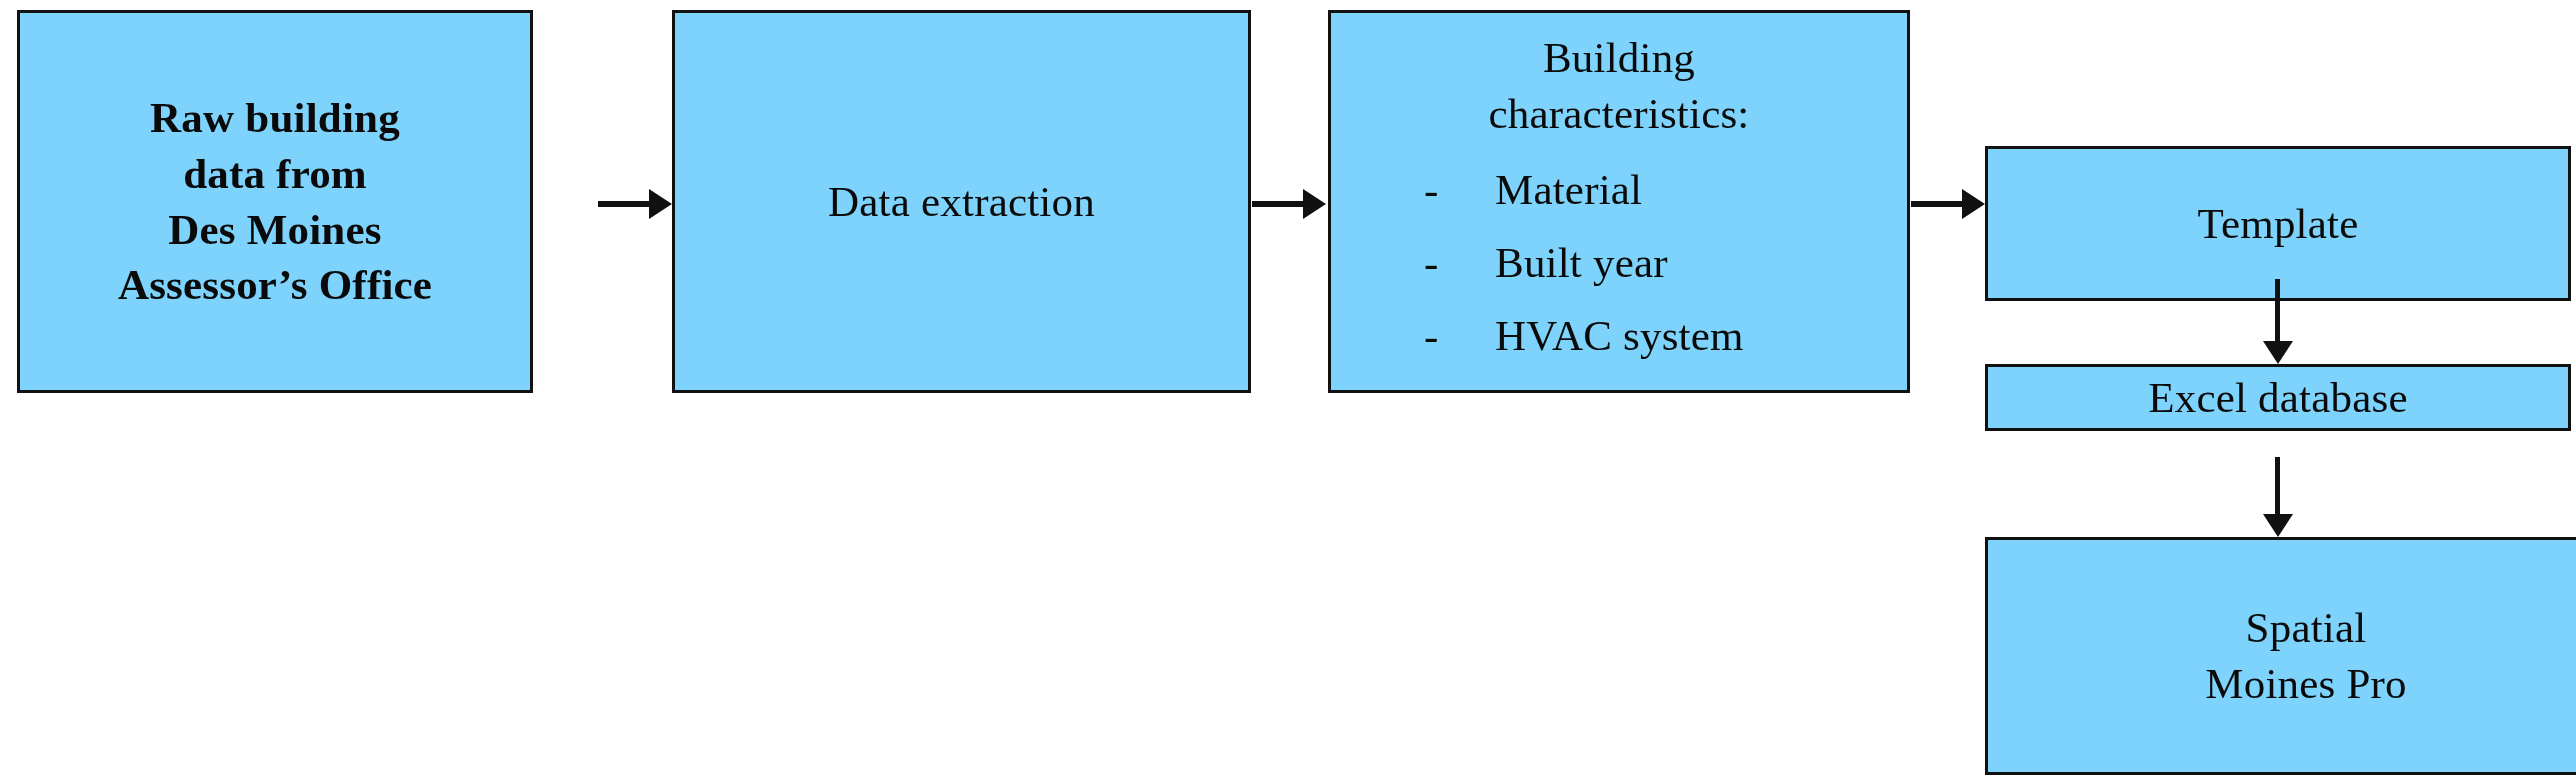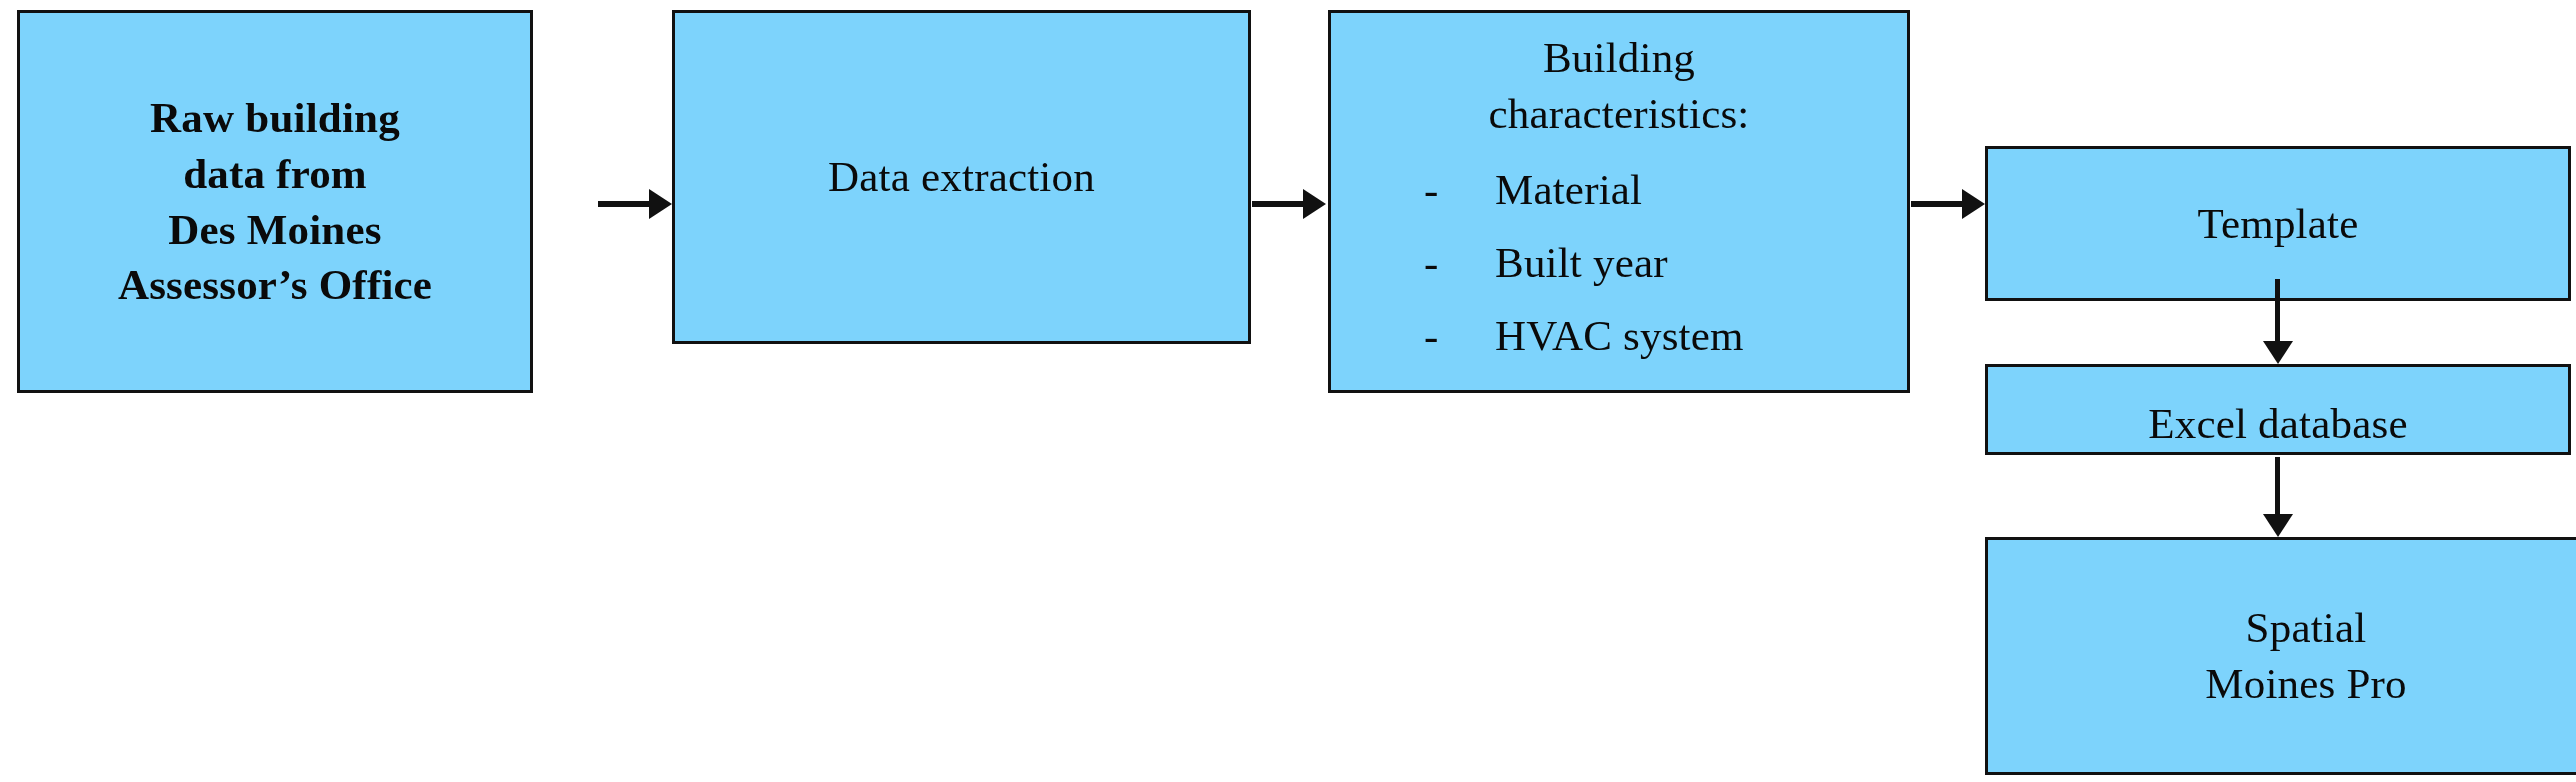--- a/index.html
+++ b/index.html
@@ -30,25 +30,25 @@
     font-size: 43px;
     letter-spacing: 0.2px;
   }
   .node .line {
     display: block;
     white-space: nowrap;
   }
 
   
   #node-raw-data      { left: 17px;   top: 10px;  width: 516px; height: 383px; font-weight: bold; }
-  #node-data-extract  { left: 672px;  top: 10px;  width: 579px; height: 334px; }
+  #node-data-extract  { left: 672px;  top: 10px;  width: 579px; height: 383px; }
   #node-building-char { left: 1328px; top: 10px;  width: 582px; height: 383px;
                         justify-content: flex-start; padding-top: 17px; }
   #node-template      { left: 1985px; top: 122px; width: 586px; height: 155px; margin-top: 24px; }
-  #node-excel         { left: 1985px; top: 364px; width: 586px; height: 91px; justify-content: flex-end; }
+  #node-excel         { left: 1985px; top: 364px; width: 586px; height: 67px; }
   #node-spatial       { left: 1985px; top: 537px; width: 642px; height: 238px; }
 
   
   .char-heading {
     width: 100%;
     text-align: center;
     line-height: 1.30;
   }
   .char-list {
     margin: 20px 0 0 0;

